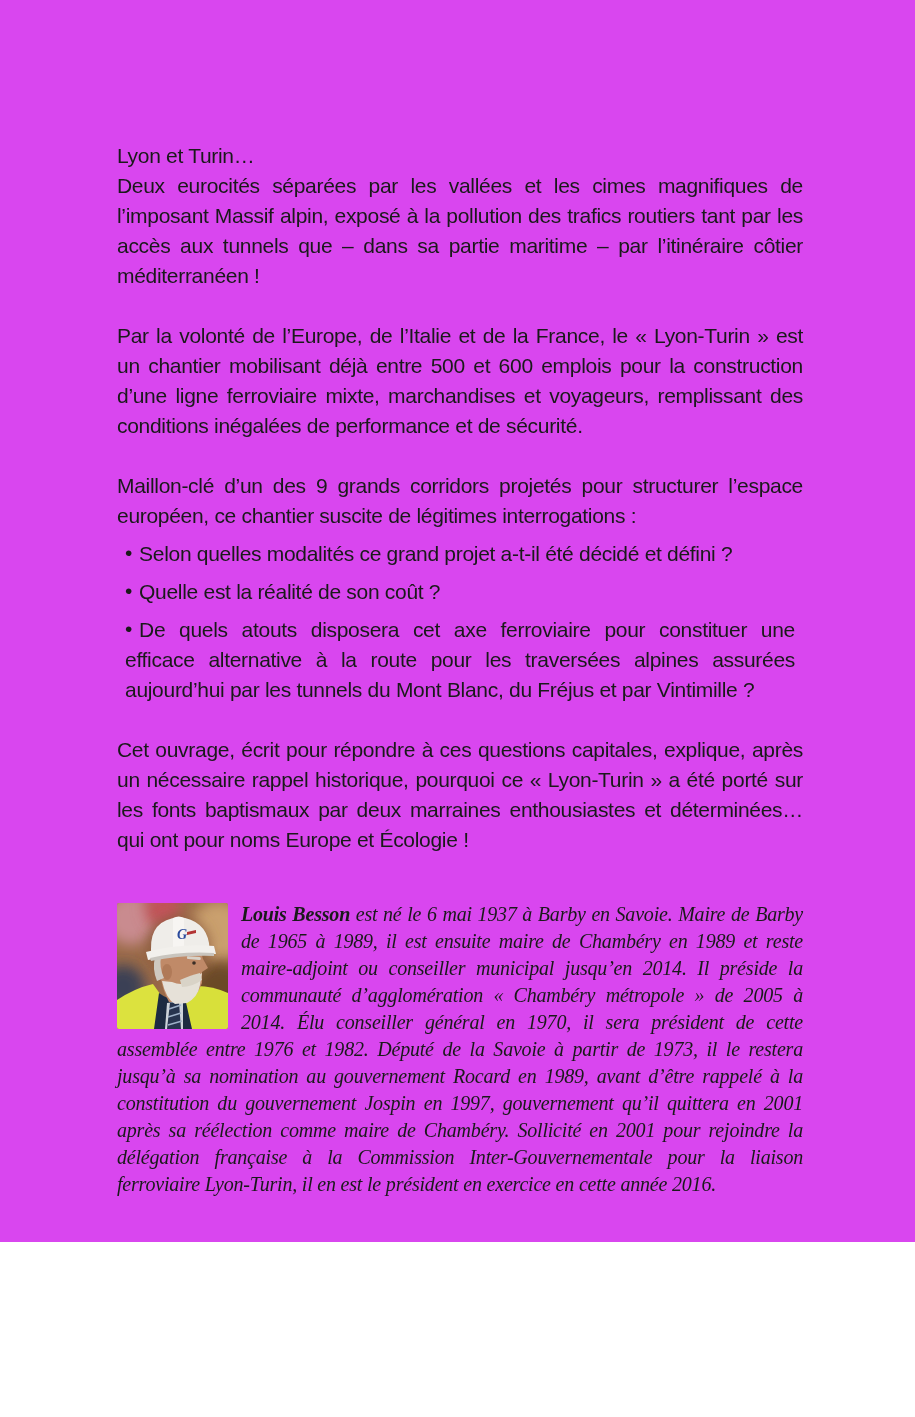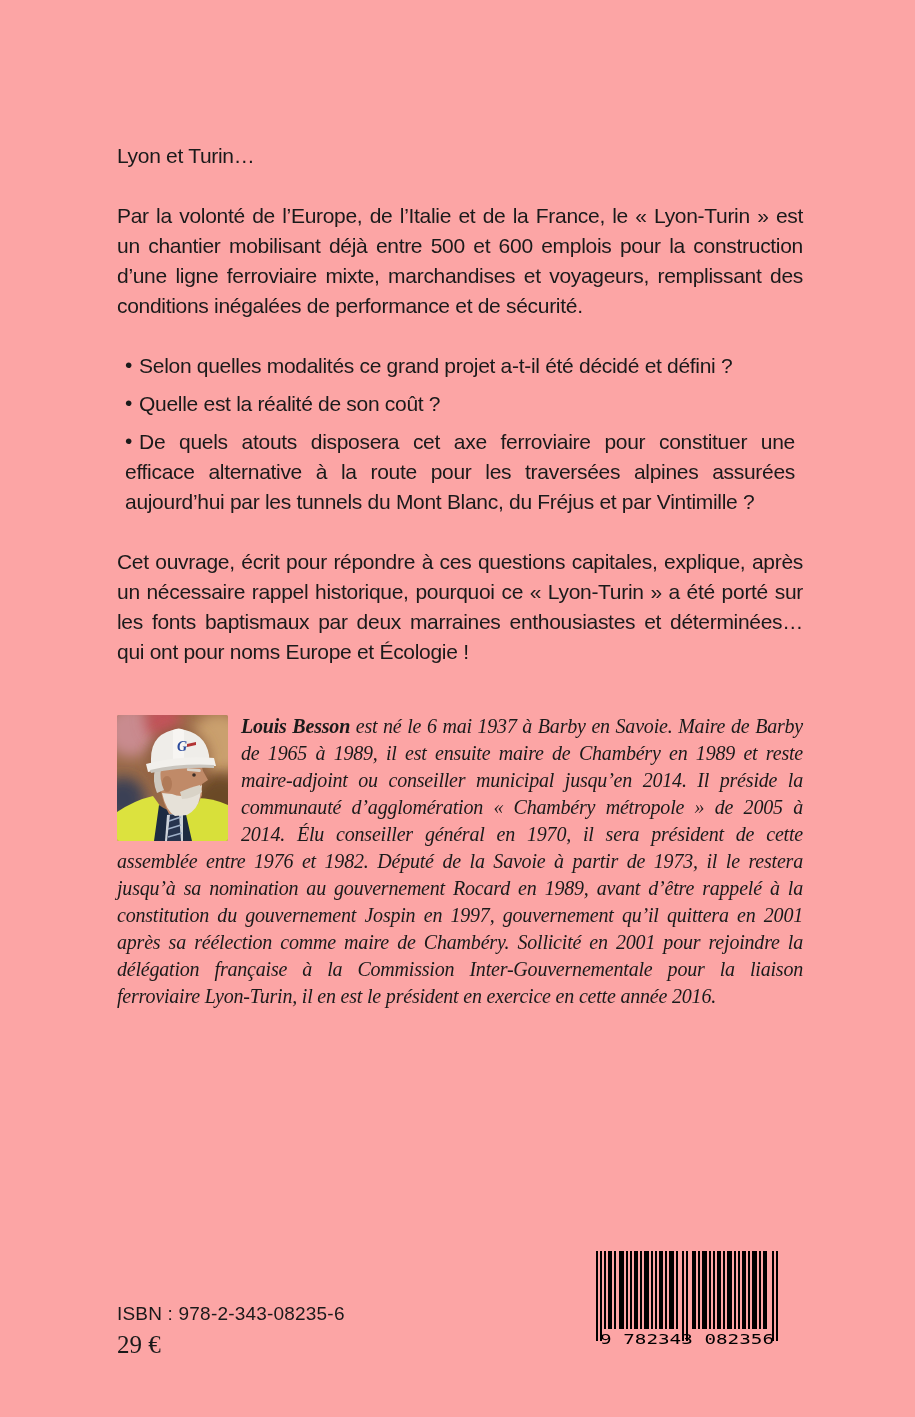--- a/index.html
+++ b/index.html
@@ -1,20 +1,20 @@
 <!DOCTYPE html>
 <html lang="fr"><head>
 <meta charset="utf-8">
 <style>
   html, body { margin: 0; padding: 0; background: #ffffff; }
   .page {
     position: relative;
     width: 915px;
-    height: 1417px;
-    background: #fca5a5;
+    height: 1242px;
+    background: #d946ef;
     color: #1a1a1a;
     font-family: "Liberation Sans", sans-serif;
     overflow: hidden;
   }
   .content {
     position: absolute;
     left: 117px;
     top: 141px;
     width: 686px;
   }
@@ -81,24 +81,25 @@
   .barcode svg { display: block; }
 </style>
 </head>
 <body>
 
 <div class="page">
 
   <main class="content">
 
     <section>
-      <p class="para"><span>Lyon et Turin…</span><br></p>
+      <p class="para"><span>Lyon et Turin…</span><br><span>Deux eurocités séparées par les vallées et les cimes magnifiques de l’imposant Massif alpin, exposé à la pollution des trafics routiers tant par les accès aux tunnels que – dans sa partie maritime – par l’itinéraire côtier méditerranéen&nbsp;!</span></p>
 
       <p class="para">Par la volonté de l’Europe, de l’Italie et de la France, le «&nbsp;Lyon-Turin&nbsp;» est un chantier mobilisant déjà entre 500 et 600 emplois pour la construction d’une ligne ferroviaire mixte, marchandises et voyageurs, remplissant des conditions inégalées de performance et de sécurité.</p>
 
+      <p class="para tight">Maillon-clé d’un des 9 grands corridors projetés pour structurer l’espace européen, ce chantier suscite de légitimes interrogations&nbsp;:</p>
 
       <p class="para bullet-item"><span class="bullet-marker">•</span><span>Selon quelles modalités ce grand projet a-t-il été décidé et défini&nbsp;?</span></p>
       <p class="para bullet-item"><span class="bullet-marker">•</span><span>Quelle est la réalité de son coût&nbsp;?</span></p>
       <p class="para bullet-item"><span class="bullet-marker">•</span><span>De quels atouts disposera cet axe ferroviaire pour constituer une efficace alternative à la route pour les traversées alpines assurées aujourd’hui par les tunnels du Mont Blanc, du Fréjus et par Vintimille&nbsp;?</span></p>
 
       <p class="para after-bullets">Cet ouvrage, écrit pour répondre à ces questions capitales, explique, après un nécessaire rappel historique, pourquoi ce «&nbsp;Lyon-Turin&nbsp;» a été porté sur les fonts baptismaux par deux marraines enthousiastes et déterminées… qui ont pour noms Europe et Écologie&nbsp;!</p>
     </section>
 
     <section class="bio">
       <span class="bio-photo">

